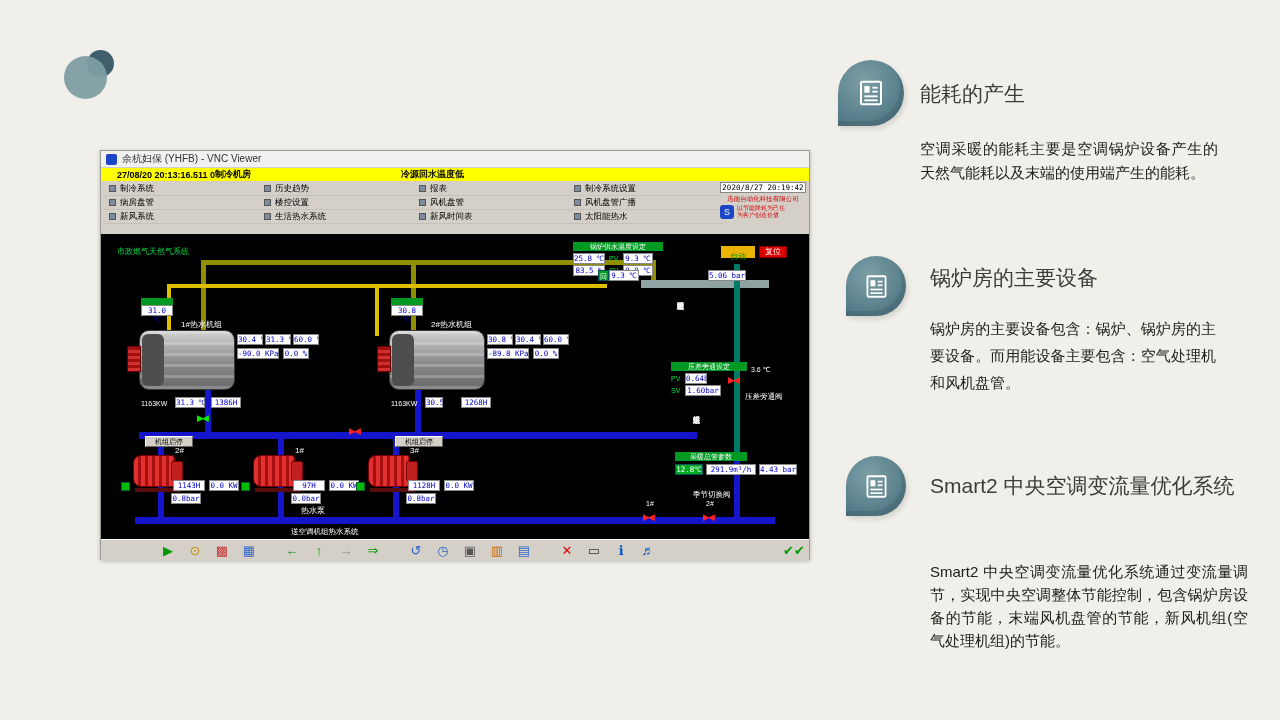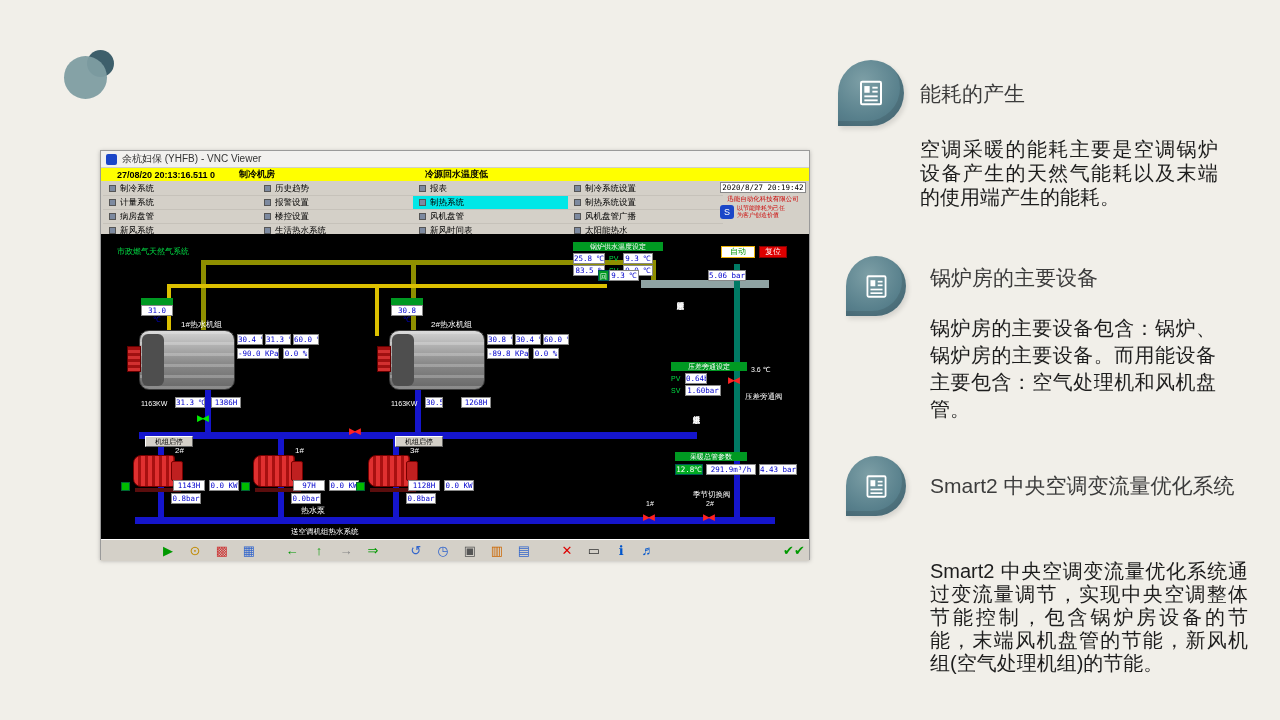--- a/index.html
+++ b/index.html
@@ -9,31 +9,31 @@
   
   .circ { position:absolute; border-radius:50%; }
   .circ-dark  { left:87px; top:50px; width:27px; height:27px; background:#3e5f6b; }
   .circ-light { left:64px; top:56px; width:43px; height:43px; background:#7e9da2; opacity:.95; }
 
   
   .pin { position:absolute; border-radius:50% 50% 50% 0; display:flex; align-items:center; justify-content:center;
          background:radial-gradient(circle at 38% 32%, #7d9fa6, #58808c 62%, #4a6d7c);
          box-shadow:inset -4px -5px 0 rgba(0,0,0,.10), 2px 3px 5px rgba(0,0,0,.12); }
   .sec-title { position:absolute; font-size:21px; color:#3c3c3c; line-height:28px; }
-  .sec-body  { position:absolute; font-size:20px; color:#1d1d1d; line-height:24px; text-align:justify; }
+  .sec-body  { position:absolute; font-size:15px; color:#1d1d1d; line-height:24px; text-align:justify; }
 
   
   .vnc-window { position:absolute; left:100px; top:150px; width:710px; height:410px; background:#d4d0c8;
                 border:1px solid #9a9a9a; box-shadow:0 1px 4px rgba(0,0,0,.25); }
   .titlebar { height:17px; background:#f2f1ef; border-bottom:1px solid #cfcfcf; display:flex; align-items:center; gap:5px; padding:0 5px; }
   .vnc-icon { width:11px; height:11px; background:#1b46c8; border-radius:2px; }
   .titlebar-text { font-size:10px; color:#333; }
 
   .alarmbar { height:13px; background:#ffff00; display:flex; align-items:center; font-size:9px; font-weight:bold; color:#000; }
-  .alarm-time { margin-left:16px; } .alarm-loc { margin-left:24px; } .alarm-msg { margin-left:150px; }
+  .alarm-time { margin-left:16px; } .alarm-loc { margin-left:0; } .alarm-msg { margin-left:150px; }
 
   .hmi-header { height:53px; position:relative; background:#d4d0c8; }
   .menu { position:absolute; left:2px; top:1px; width:620px; }
   .menu-row { display:flex; height:14px;font-family:Liberation Mono, monospace; }
   .mcell { flex:1; display:flex; align-items:center; gap:4px; padding-left:6px; font-size:8.5px; color:#000;
            border-bottom:1px solid #c6c2ba; cursor:pointer; white-space:nowrap; overflow:hidden; }
   .mcell .ind { width:7px; height:7px; background:#7d8aa0; border:1px solid #555; flex:0 0 auto; }
   .mcell.active { background:#00e7e7; }
   .hdr-right { position:absolute; right:3px; top:1px; width:86px; }
   .date-box { background:#fff; border:1px solid #888; height:11px; line-height:10px; font-size:7.5px; text-align:center; color:#000;
@@ -48,21 +48,21 @@
   .sc-text { position:absolute; color:#fff; font-size:8px; white-space:nowrap; }
   .sc-green { color:#00dd44; }
   .vtext { position:absolute; writing-mode:vertical-rl; color:#fff; font-size:7.5px; white-space:nowrap; }
   .mbox { position:absolute; background:#fff; border:1px solid #888; height:11px; line-height:9px; font-size:7.5px; text-align:center;
           color:#0000cc; font-family:"DejaVu Sans Mono",monospace; white-space:nowrap; overflow:hidden; }
   .mbox.gbox { background:#00aa22; color:#fff; border-color:#055; }
   .mhead { position:absolute; background:#009922; color:#fff; height:9px; line-height:9px; font-size:7px; text-align:center; white-space:nowrap; overflow:hidden; }
   .pvsv { position:absolute; color:#00dd44; font-size:7px; }
   .hmi-btn { position:absolute; background:#d4d0c8; border:1px solid; border-color:#fff #666 #666 #fff; font-size:7px; line-height:9px;
              text-align:center; color:#000; cursor:pointer; overflow:hidden; white-space:nowrap; }
-  .auto-btn { position:absolute; background:#fff; border:1px solid #eab308; color:#090; font-size:8px; line-height:10px; text-align:center; cursor:pointer; }
+  .auto-btn { position:absolute; background:#fff; border:6px solid #eab308; color:#090; font-size:8px; line-height:10px; text-align:center; cursor:pointer; }
   .reset-btn { position:absolute; background:#d00; border:1px solid #800; color:#fff; font-size:8px; line-height:10px; text-align:center; cursor:pointer; }
   .valve { position:absolute; font-size:9px; letter-spacing:-2px; line-height:9px; }
   .valve.g { color:#00ee00; } .valve.r { color:#ff2222; }
   .flue { position:absolute; width:32px; }
   .flue .fh { height:7px; background:#009922; }
   .flue .fv { height:11px; background:#fff; border:1px solid #888; font-size:7.5px; line-height:9px; text-align:center; color:#0000cc;
               font-family:"DejaVu Sans Mono",monospace; }
   .boiler { position:absolute; width:96px; height:60px; border:1px solid #3a3a3a; border-radius:10px;
             background:repeating-linear-gradient(180deg, rgba(255,255,255,.22) 0 3px, rgba(0,0,0,0) 3px 11px), linear-gradient(#d2d2d2,#8a8a8a 55%,#686868); }
   .boiler::before { content:""; position:absolute; left:2%; top:5%; width:24%; height:90%; background:#4e4e4e; border-radius:6px; }
@@ -107,38 +107,20 @@
             <span class="ind"></span>
             <span>历史趋势</span>
           </div>
         <div class="mcell">
             <span class="ind"></span>
             <span>报表</span>
           </div>
         <div class="mcell">
             <span class="ind"></span>
             <span>制冷系统设置</span>
-          </div>
-      </div>
-      <div class="menu-row">
-        <div class="mcell">
-            <span class="ind"></span>
-            <span>计量系统</span>
-          </div>
-        <div class="mcell">
-            <span class="ind"></span>
-            <span>报警设置</span>
-          </div>
-        <div class="mcell active">
-            <span class="ind"></span>
-            <span>制热系统</span>
-          </div>
-        <div class="mcell">
-            <span class="ind"></span>
-            <span>制热系统设置</span>
           </div>
       </div>
       <div class="menu-row">
         <div class="mcell">
             <span class="ind"></span>
             <span>病房盘管</span>
           </div>
         <div class="mcell">
             <span class="ind"></span>
             <span>楼控设置</span>

